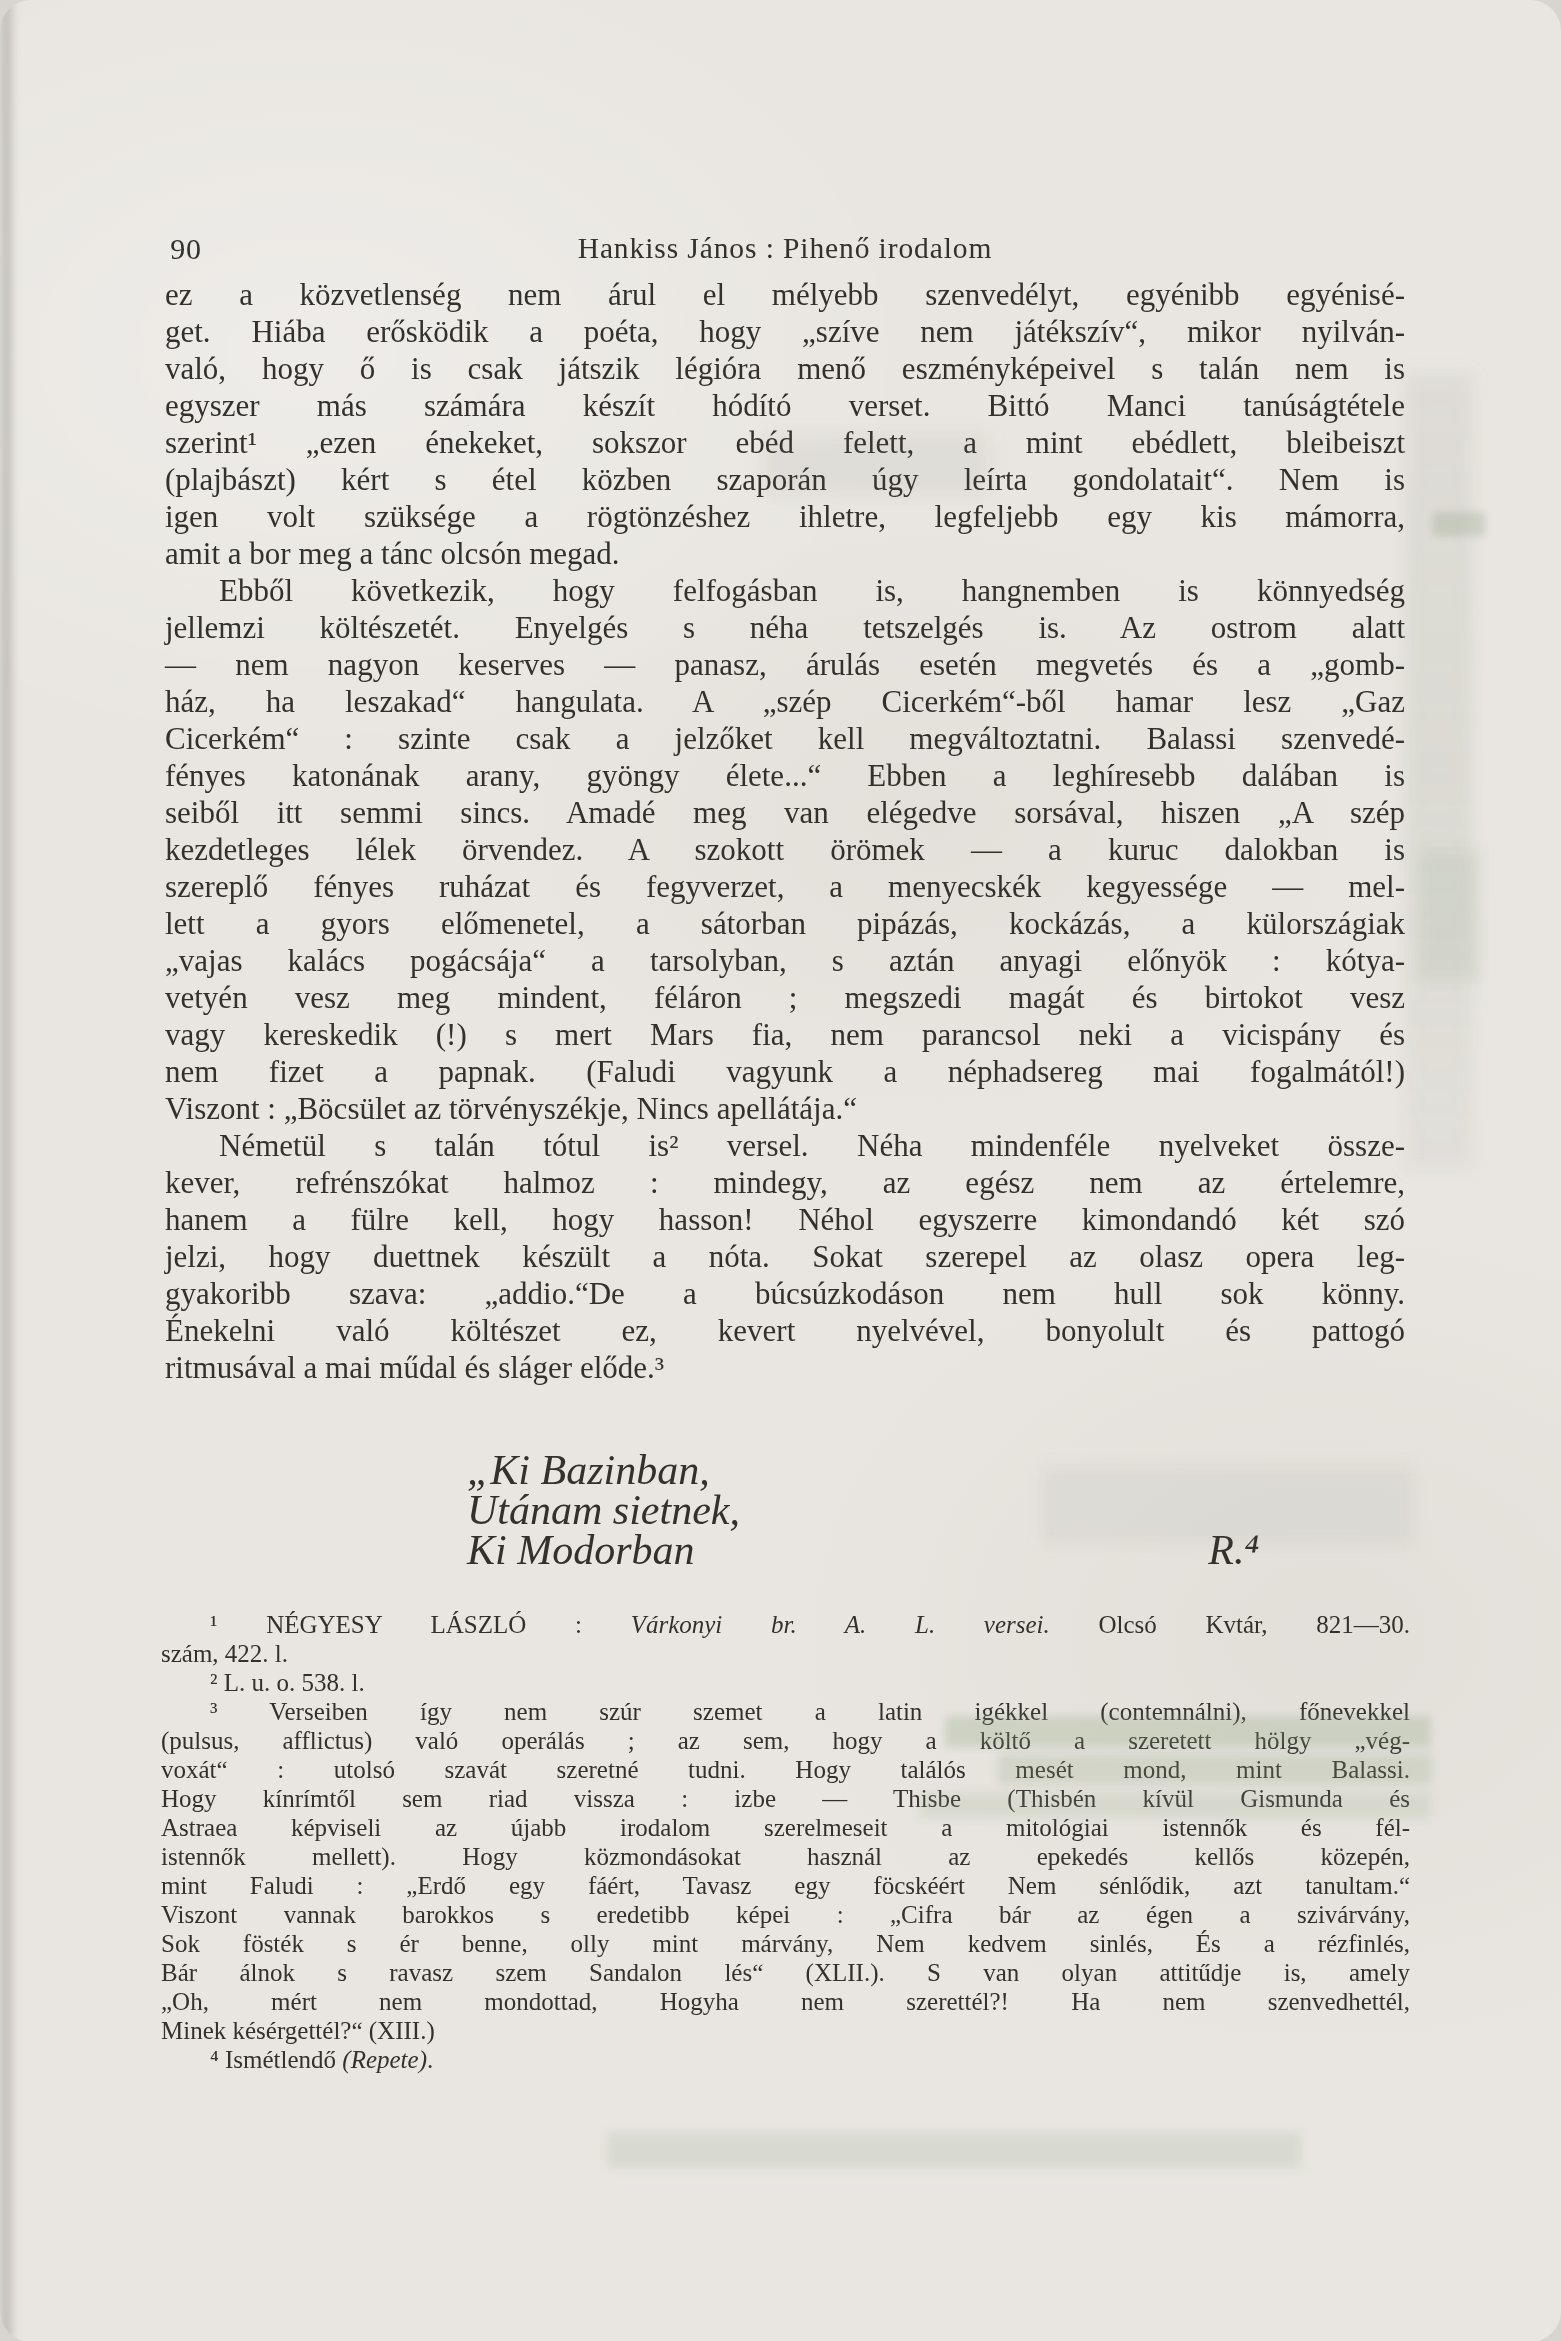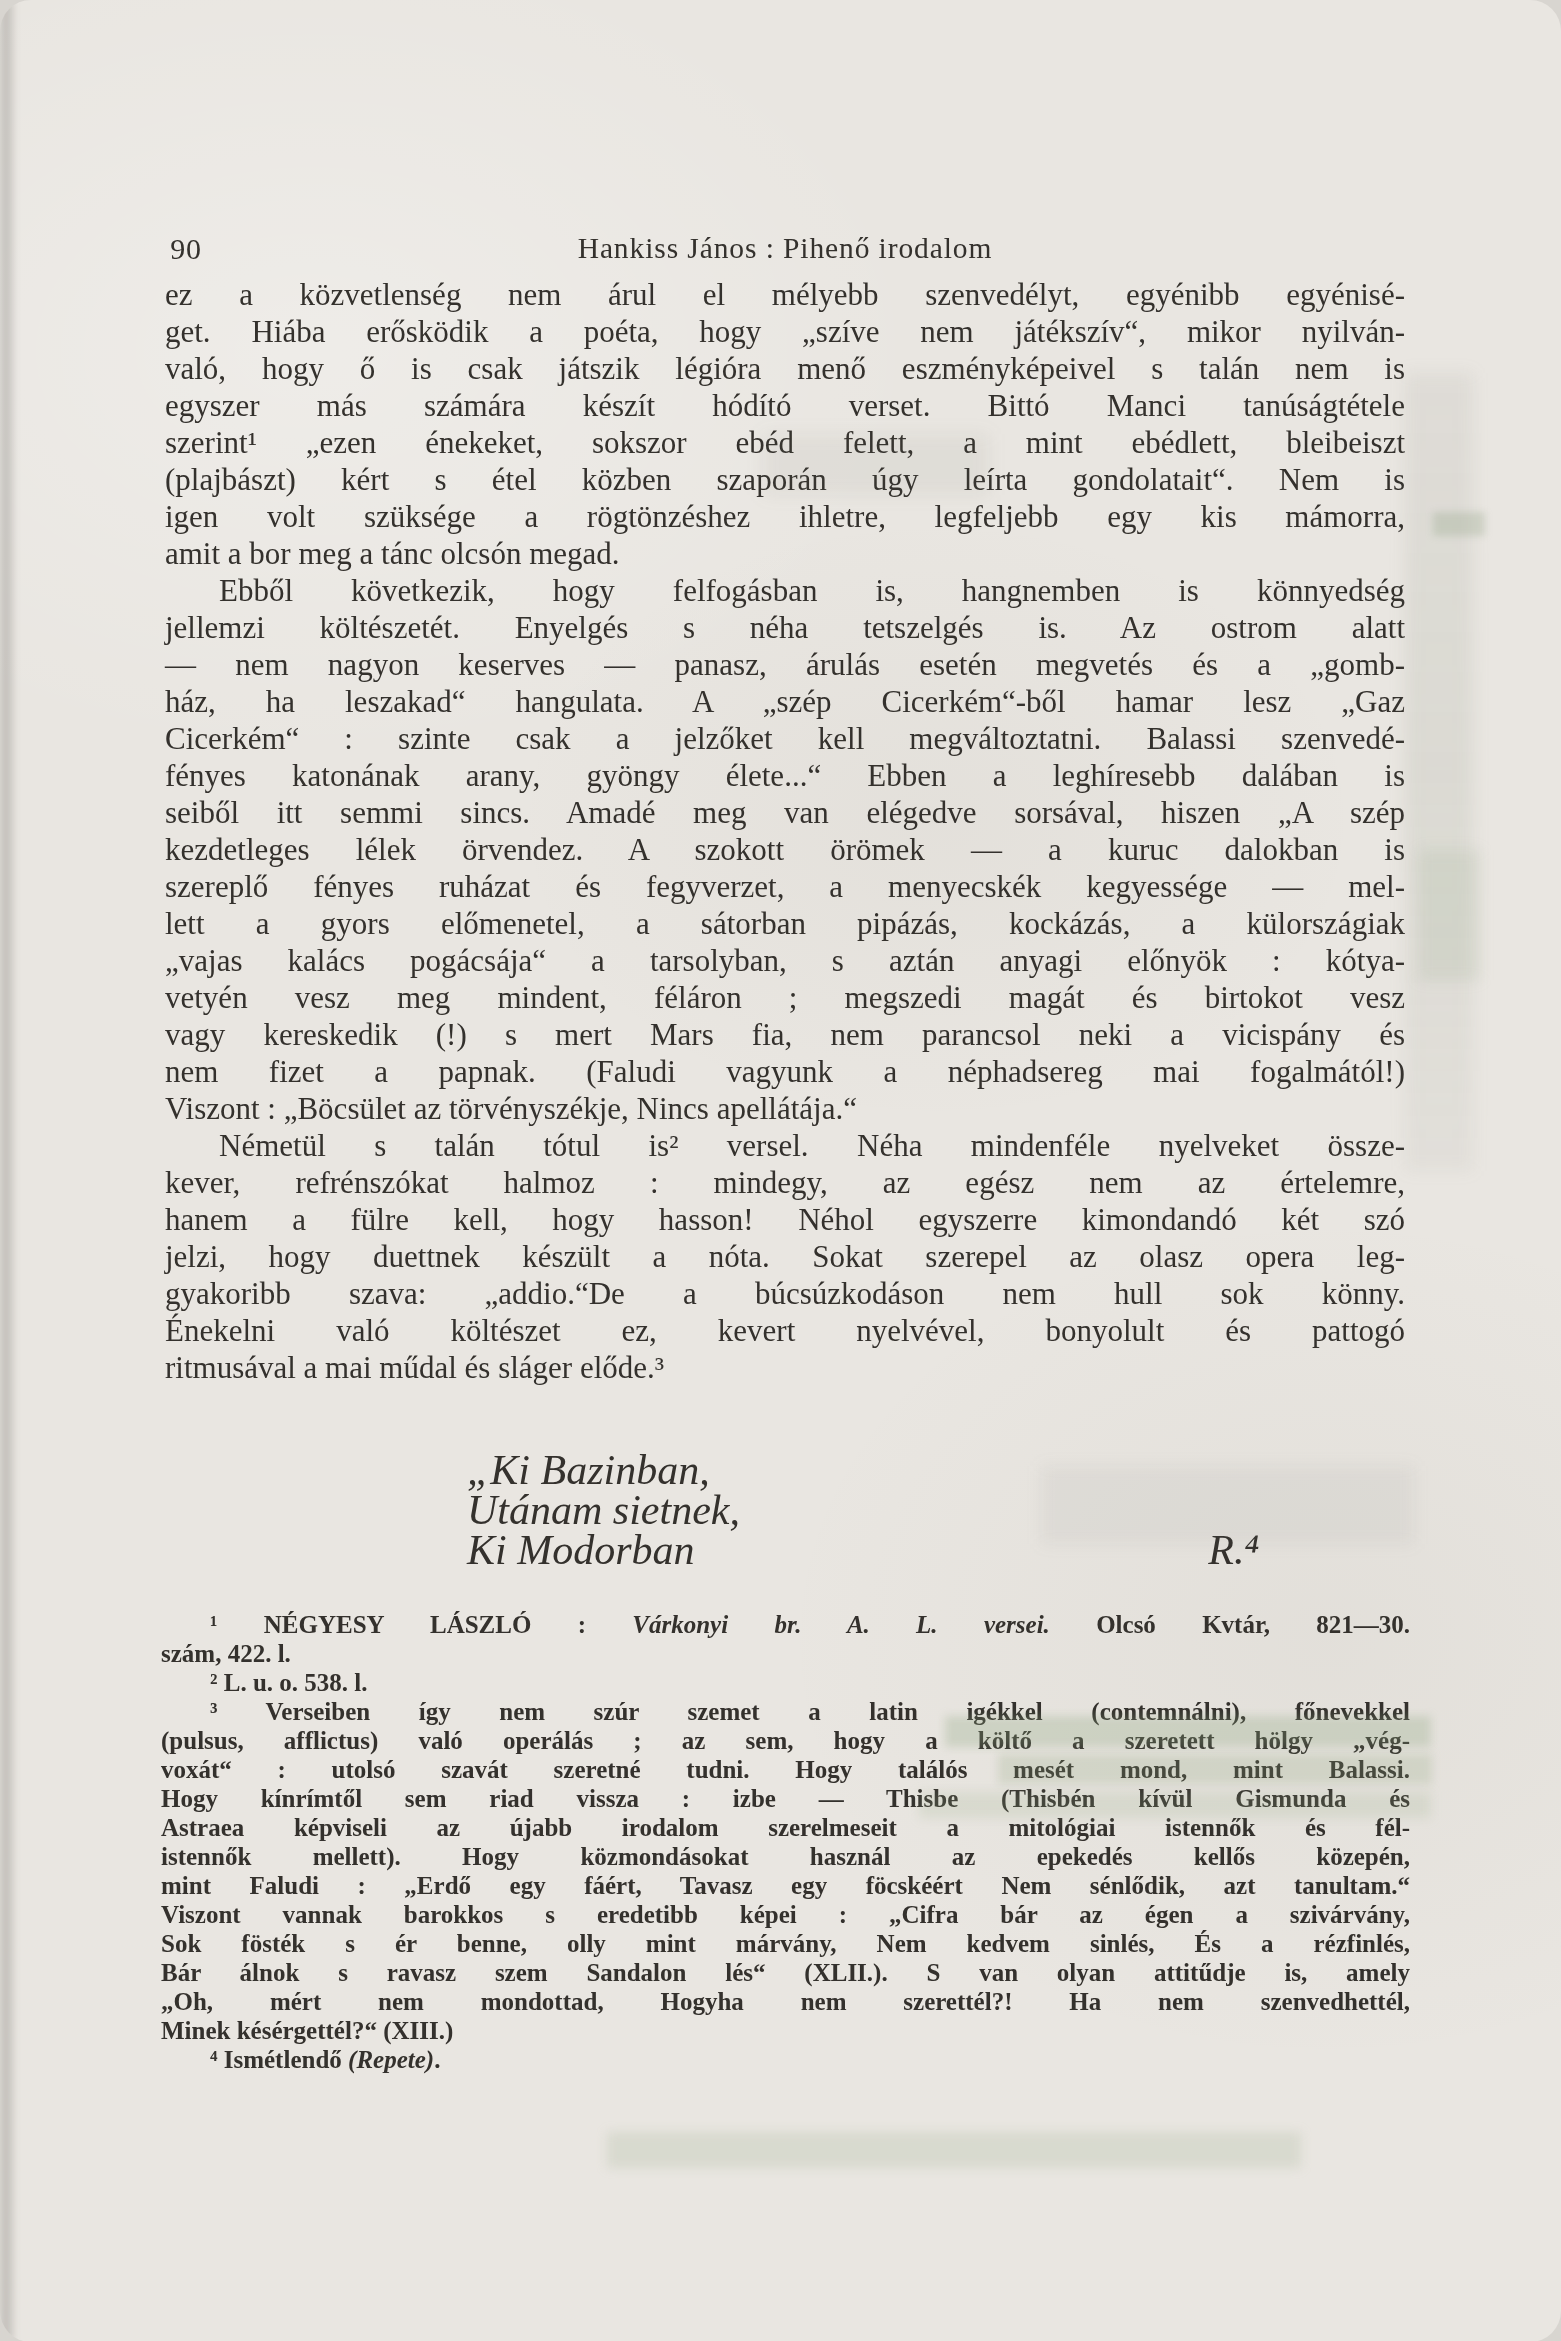--- a/index.html
+++ b/index.html
@@ -27,21 +27,21 @@
   .textblock{position:absolute;left:165px;top:276px;width:1240px;font-size:31px;line-height:37px;}
   .line{text-align:justify;text-align-last:justify;white-space:normal;}
   .line.last{text-align-last:left;}
   .line.indent{text-indent:54px;}
 
   .poem{position:absolute;left:165px;top:1450px;width:1240px;font-size:42px;line-height:40px;font-style:italic;}
   .poemline{padding-left:302px;}
   .signature{position:absolute;right:146px;top:80px;font-style:italic;}
 
   .footnotes{position:absolute;left:161px;top:1610px;width:1249px;font-size:25px;line-height:29px;}
-  .fnline{text-align:justify;text-align-last:justify;font-weight:bold;}
+  .fnline{text-align:justify;text-align-last:justify;}
   .fnline.last{text-align-last:left;}
   .fnline.first{text-indent:49px;}
 
   .smudge{position:absolute;pointer-events:none;}
   .edge-left{left:0;top:0;width:12px;height:2342px;background:rgba(60,55,50,0.22);filter:blur(4.3px);}
   .s-margin{left:1405px;top:373px;width:68px;height:798px;
     background:linear-gradient(180deg,rgba(135,135,125,0.10),rgba(135,145,125,0.14),rgba(135,135,125,0.07));
     filter:blur(7.8px);}
   .s-g1{left:945px;top:1716px;width:486px;height:31px;background:rgba(140,165,125,0.28);filter:blur(4.3px);}
   .s-g2{left:998px;top:1754px;width:434px;height:29.5px;background:rgba(140,165,125,0.22);filter:blur(4.3px);}

